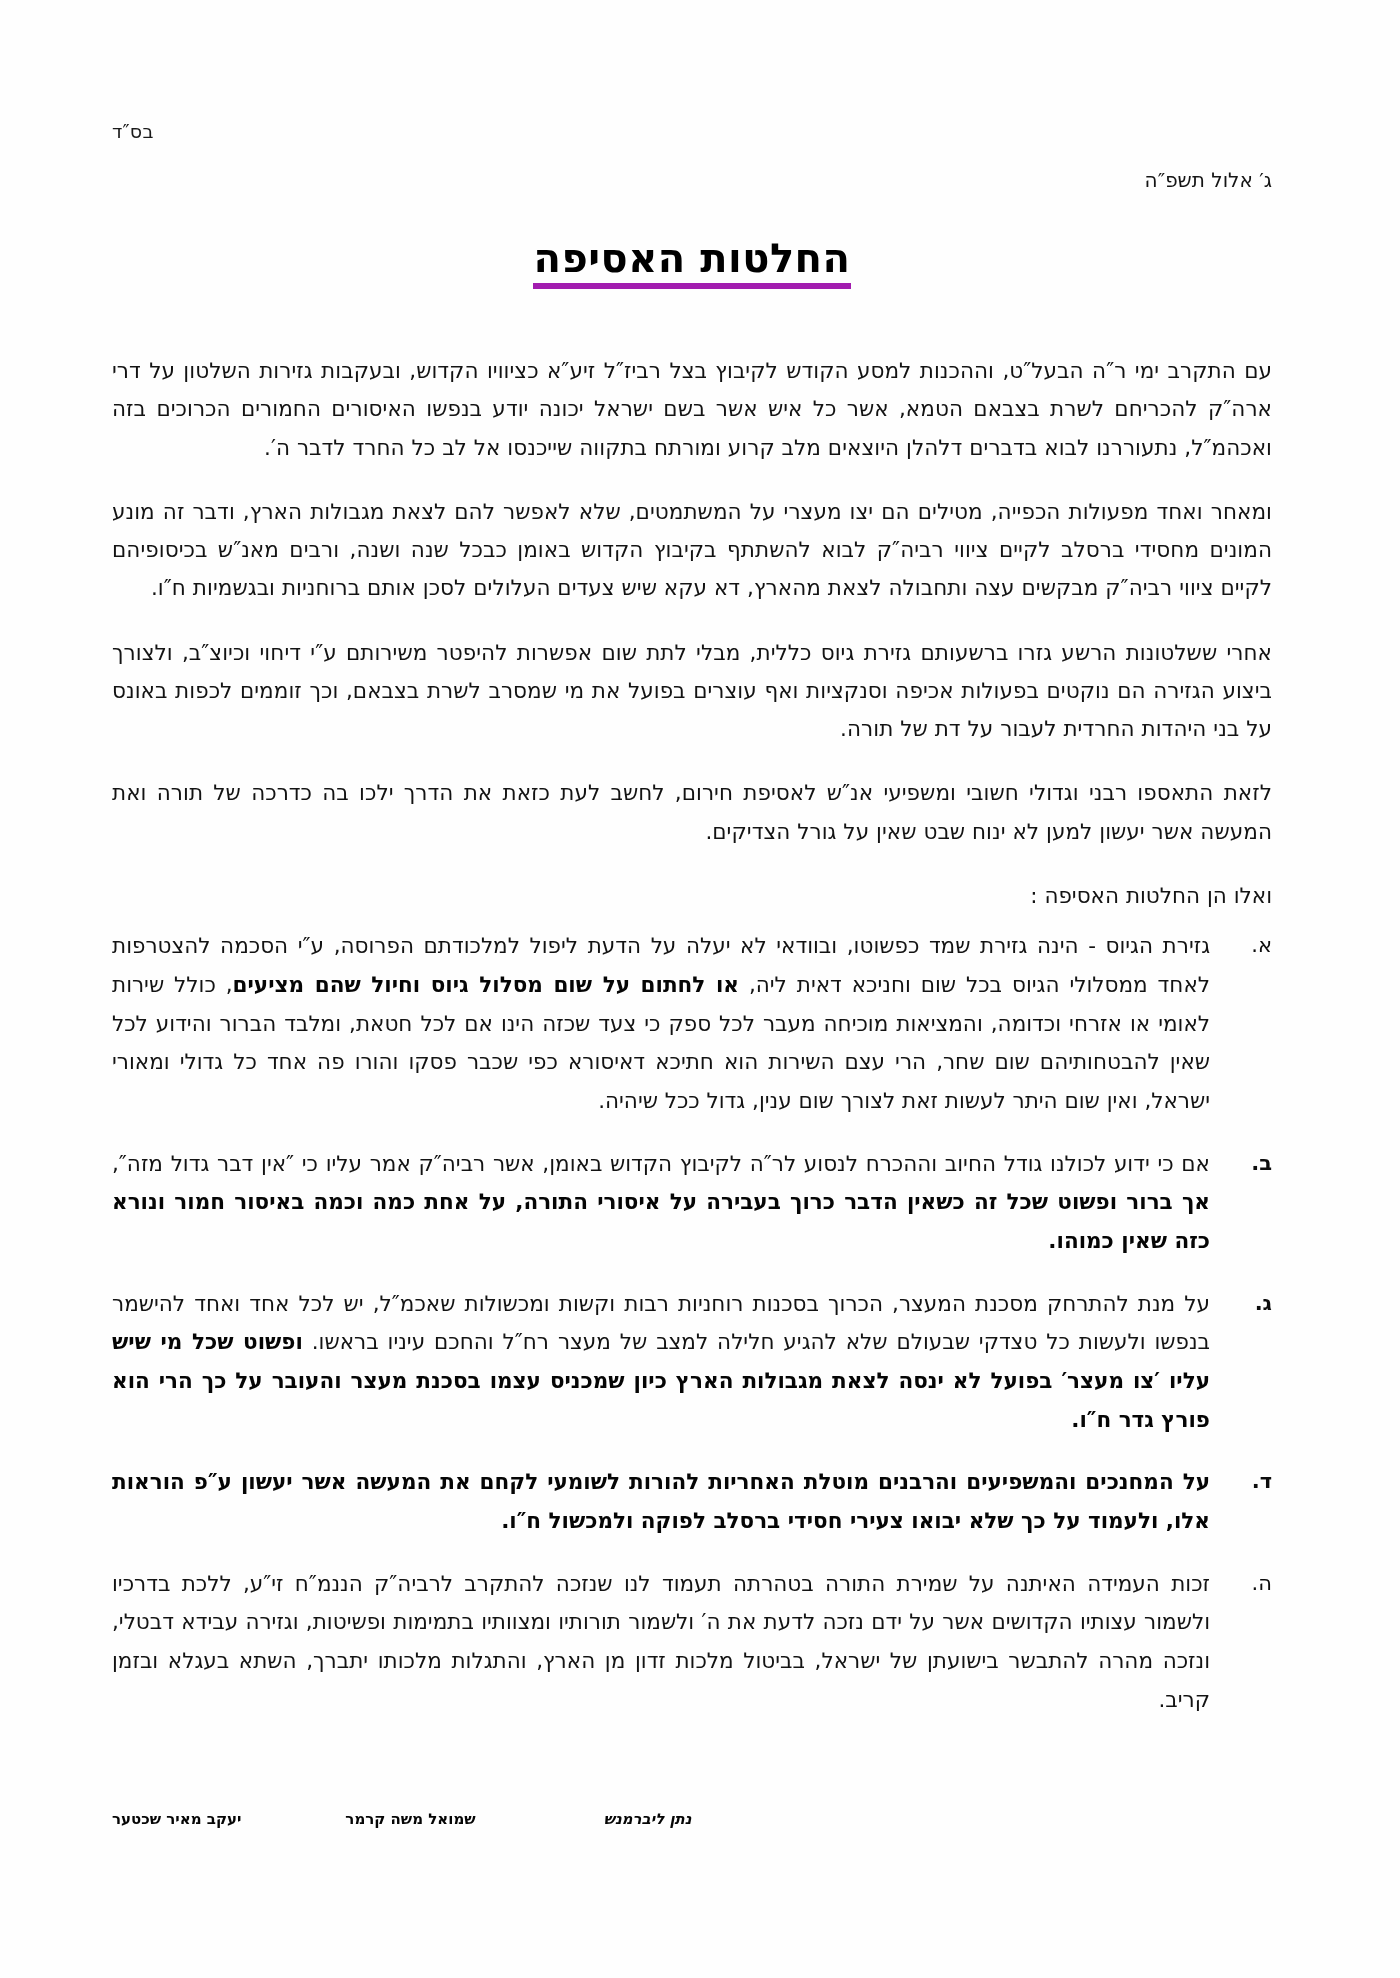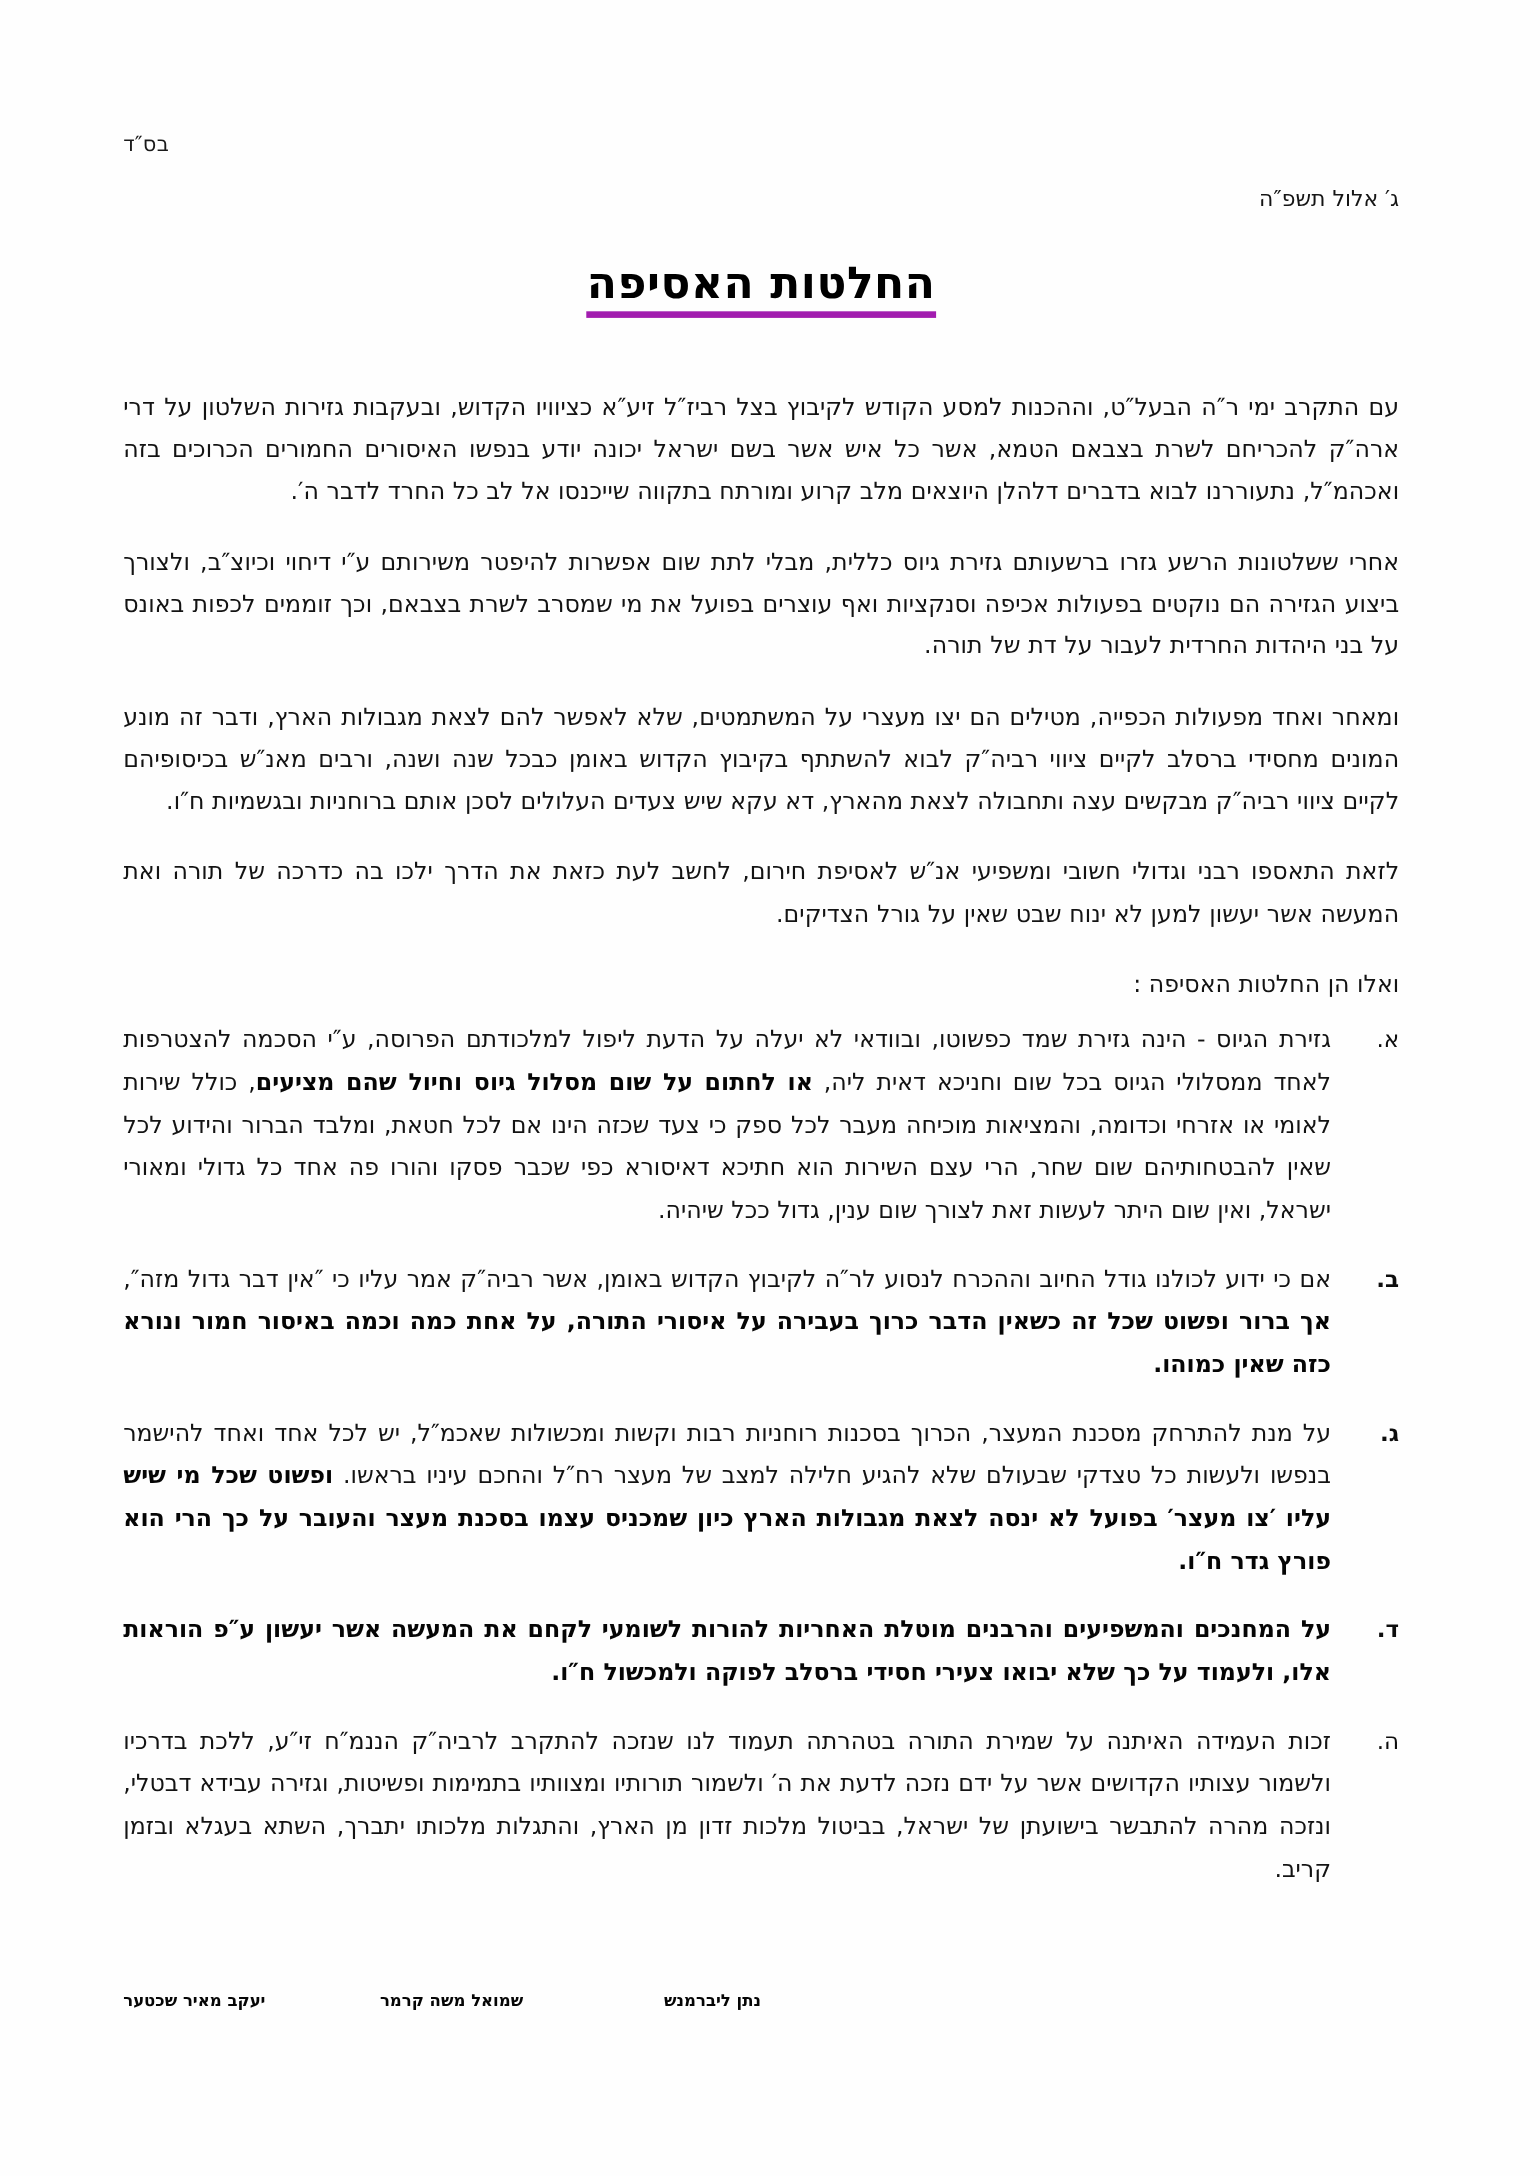--- a/index.html
+++ b/index.html
@@ -147,43 +147,43 @@
   }
   .sig {
     font-size: 15px;
     font-weight: bold;
     color: #050505;
     white-space: nowrap;
     text-align: center;
   }
   .sig-0 { margin-right: 104px; }
   .sig-1 { margin-right: 128px; }
-  .sig-2 { margin-right: 130px; }
+  .sig-2 { margin-right: 130px; font-style: italic; }
 </style>
 </head>
 <body>
 
 <div class="page">
   <div class="sheet">
     <div class="content">
 
       <div class="bsd-line">
         <span class="bsd">בס″ד</span>
       </div>
 
       <div class="date-line">ג′ אלול תשפ″ה</div>
 
       <div class="title-wrap">
         <h1 class="doc-title">החלטות האסיפה</h1>
       </div>
 
       <div class="body">
         <p class="para">עם התקרב ימי ר″ה הבעל″ט, וההכנות למסע הקודש לקיבוץ בצל רביז″ל זיע″א כציוויו הקדוש, ובעקבות גזירות השלטון על דרי ארה″ק להכריחם לשרת בצבאם הטמא, אשר כל איש אשר בשם ישראל יכונה יודע בנפשו האיסורים החמורים הכרוכים בזה ואכהמ″ל, נתעוררנו לבוא בדברים דלהלן היוצאים מלב קרוע ומורתח בתקווה שייכנסו אל לב כל החרד לדבר ה′.</p>
+        <p class="para">ומאחר ואחד מפעולות הכפייה, מטילים הם יצו מעצרי על המשתמטים, שלא לאפשר להם לצאת מגבולות הארץ, ודבר זה מונע המונים מחסידי ברסלב לקיים ציווי רביה″ק לבוא להשתתף בקיבוץ הקדוש באומן כבכל שנה ושנה, ורבים מאנ″ש בכיסופיהם לקיים ציווי רביה″ק מבקשים עצה ותחבולה לצאת מהארץ, דא עקא שיש צעדים העלולים לסכן אותם ברוחניות ובגשמיות ח″ו.</p>
         <p class="para">אחרי ששלטונות הרשע גזרו ברשעותם גזירת גיוס כללית, מבלי לתת שום אפשרות להיפטר משירותם ע″י דיחוי וכיוצ″ב, ולצורך ביצוע הגזירה הם נוקטים בפעולות אכיפה וסנקציות ואף עוצרים בפועל את מי שמסרב לשרת בצבאם, וכך זוממים לכפות באונס על בני היהדות החרדית לעבור על דת של תורה.</p>
-        <p class="para">ומאחר ואחד מפעולות הכפייה, מטילים הם יצו מעצרי על המשתמטים, שלא לאפשר להם לצאת מגבולות הארץ, ודבר זה מונע המונים מחסידי ברסלב לקיים ציווי רביה″ק לבוא להשתתף בקיבוץ הקדוש באומן כבכל שנה ושנה, ורבים מאנ″ש בכיסופיהם לקיים ציווי רביה″ק מבקשים עצה ותחבולה לצאת מהארץ, דא עקא שיש צעדים העלולים לסכן אותם ברוחניות ובגשמיות ח″ו.</p>
         <p class="para">לזאת התאספו רבני וגדולי חשובי ומשפיעי אנ″ש לאסיפת חירום, לחשב לעת כזאת את הדרך ילכו בה כדרכה של תורה ואת המעשה אשר יעשון למען לא ינוח שבט שאין על גורל הצדיקים.</p>
 
         <div class="intro-lead">ואלו הן החלטות האסיפה :</div>
 
         <ol class="decisions" id="decisions-list">
             <li><span class="marker">א.</span><span><span>גזירת הגיוס - הינה גזירת שמד כפשוטו, ובוודאי לא יעלה על הדעת ליפול למלכודתם הפרוסה, ע″י הסכמה להצטרפות לאחד ממסלולי הגיוס בכל שום וחניכא דאית ליה, </span><b>או לחתום על שום מסלול גיוס וחיול שהם מציעים</b><span>, כולל שירות לאומי או אזרחי וכדומה, והמציאות מוכיחה מעבר לכל ספק כי צעד שכזה הינו אם לכל חטאת, ומלבד הברור והידוע לכל שאין להבטחותיהם שום שחר, הרי עצם השירות הוא חתיכא דאיסורא כפי שכבר פסקו והורו פה אחד כל גדולי ומאורי ישראל, ואין שום היתר לעשות זאת לצורך שום ענין, גדול ככל שיהיה.</span></span></li>
             <li><span class="marker bold">ב.</span><span><span>אם כי ידוע לכולנו גודל החיוב וההכרח לנסוע לר″ה לקיבוץ הקדוש באומן, אשר רביה″ק אמר עליו כי ″אין דבר גדול מזה″, </span><b>אך ברור ופשוט שכל זה כשאין הדבר כרוך בעבירה על איסורי התורה, על אחת כמה וכמה באיסור חמור ונורא כזה שאין כמוהו.</b></span></li>
             <li><span class="marker bold">ג.</span><span><span>על מנת להתרחק מסכנת המעצר, הכרוך בסכנות רוחניות רבות וקשות ומכשולות שאכמ″ל, יש לכל אחד ואחד להישמר בנפשו ולעשות כל טצדקי שבעולם שלא להגיע חלילה למצב של מעצר רח″ל והחכם עיניו בראשו. </span><b>ופשוט שכל מי שיש עליו ′צו מעצר′ בפועל לא ינסה לצאת מגבולות הארץ כיון שמכניס עצמו בסכנת מעצר והעובר על כך הרי הוא פורץ גדר ח″ו.</b></span></li>
             <li><span class="marker bold">ד.</span><span><b>על המחנכים והמשפיעים והרבנים מוטלת האחריות להורות לשומעי לקחם את המעשה אשר יעשון ע″פ הוראות אלו, ולעמוד על כך שלא יבואו צעירי חסידי ברסלב לפוקה ולמכשול ח″ו.</b></span></li>
             <li><span class="marker">ה.</span><span><span>זכות העמידה האיתנה על שמירת התורה בטהרתה תעמוד לנו שנזכה להתקרב לרביה″ק הננמ″ח זי″ע, ללכת בדרכיו ולשמור עצותיו הקדושים אשר על ידם נזכה לדעת את ה′ ולשמור תורותיו ומצוותיו בתמימות ופשיטות, וגזירה עבידא דבטלי, ונזכה מהרה להתבשר בישועתן של ישראל, בביטול מלכות זדון מן הארץ, והתגלות מלכותו יתברך, השתא בעגלא ובזמן קריב.</span></span></li>

